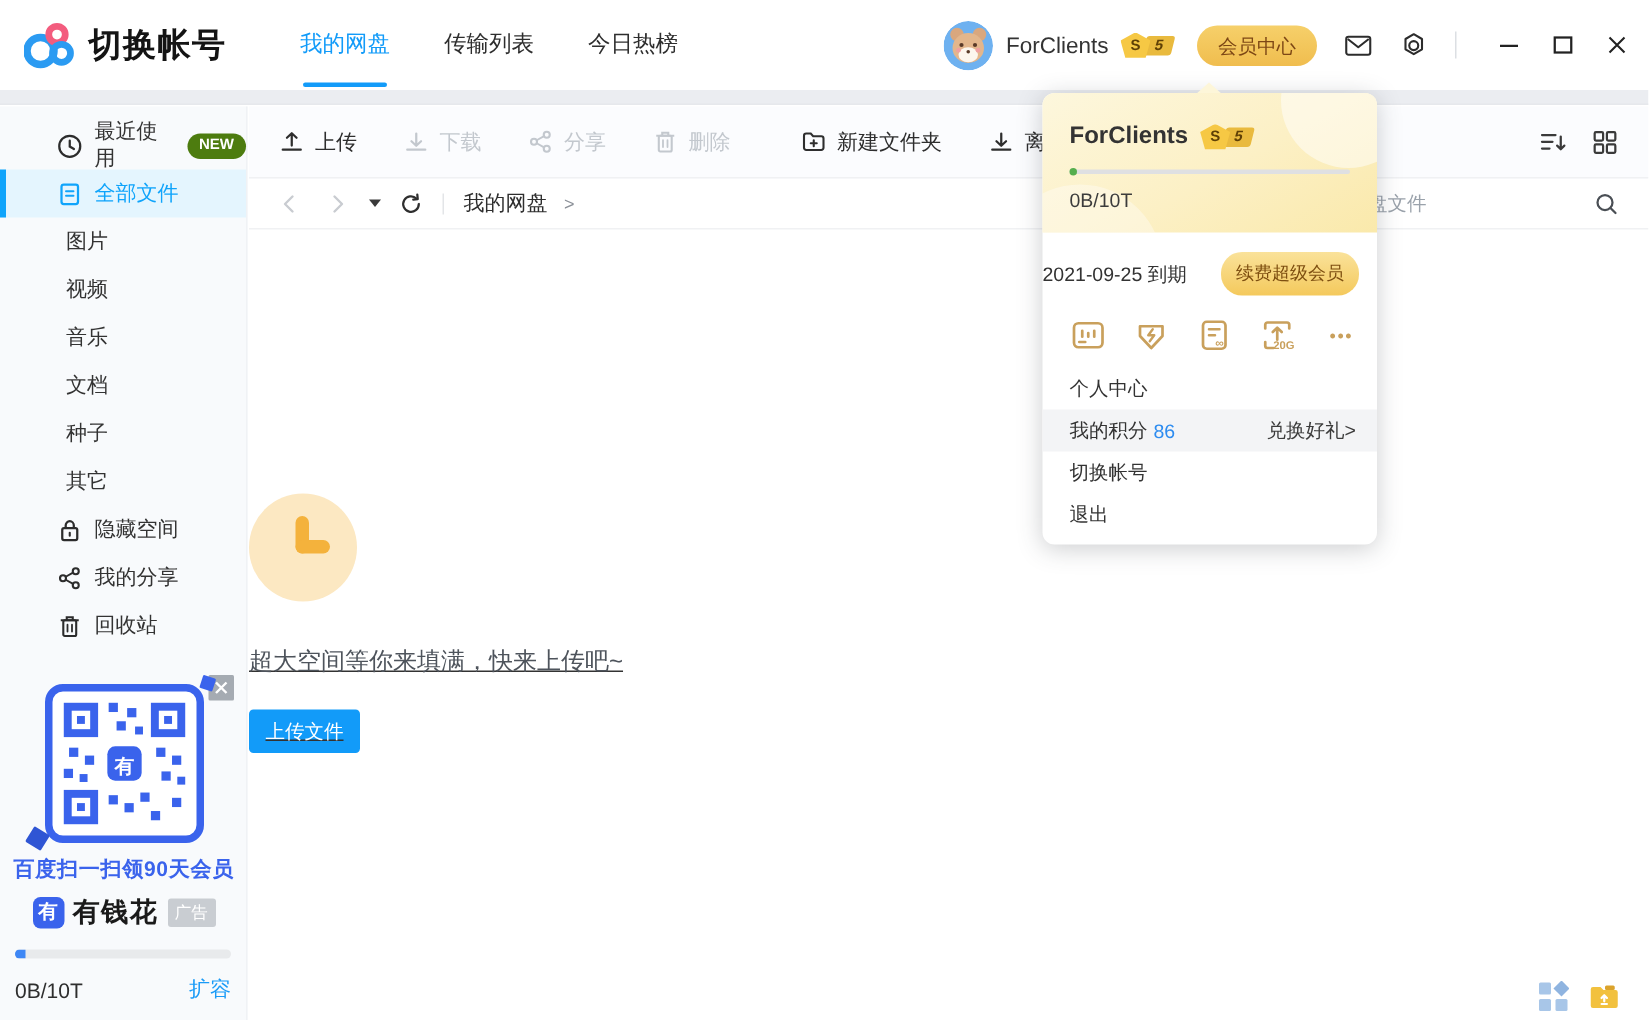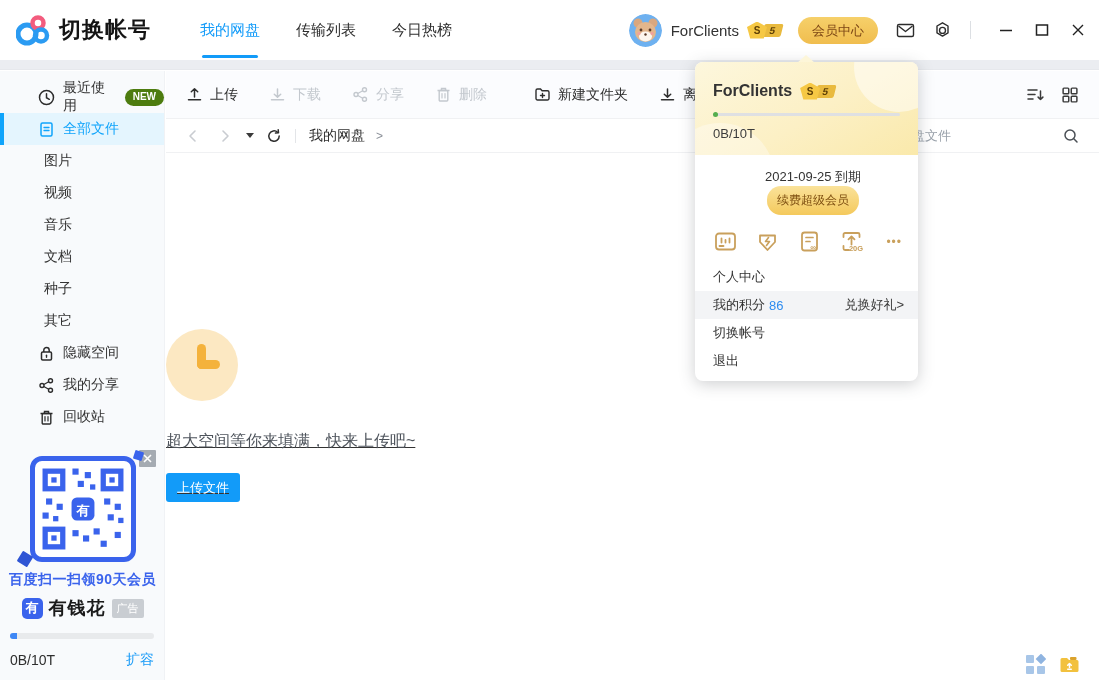--- a/index.html
+++ b/index.html
@@ -94,21 +94,21 @@
   .panel { position:absolute; left:695px; top:62px; width:223px; background:#fff; border-radius:8px; box-shadow:0 3px 16px rgba(60,64,70,.25); z-index:30; }
   .panel::before { content:""; position:absolute; top:-7px; left:102px; border-left:9px solid transparent; border-right:9px solid transparent; border-bottom:8px solid #fdf6d9; }
   .panel-header { height:93px; border-radius:8px 8px 0 0; padding:20px 18px 0; position:relative; overflow:hidden; background:linear-gradient(150deg,#fdf7dd 0%,#fcf0c5 55%,#fae9ab 100%); }
   .panel-header::before { content:""; position:absolute; width:90px; height:90px; border-radius:50%; background:rgba(255,255,255,.5); right:-26px; top:-40px; }
   .panel-header::after { content:""; position:absolute; width:110px; height:110px; border-radius:50%; background:rgba(255,255,255,.35); left:-30px; bottom:-78px; }
   .ph-name-row { display:flex; align-items:center; gap:8px; position:relative; z-index:1; }
   .ph-name { font-size:16px; font-weight:bold; color:#333; }
   .ph-bar { margin-top:13px; height:3px; background:#dfe0e2; border-radius:2px; position:relative; z-index:1; }
   .ph-dot { position:absolute; left:0; top:-1px; width:5px; height:5px; border-radius:50%; background:#55ae4e; }
   .ph-usage { margin-top:10px; font-size:13px; color:#3c3c3c; position:relative; z-index:1; }
-  .expiry-row { display:flex; align-items:center; justify-content:space-between; padding:13px 12px 0 25px;flex-direction:column; }
+  .expiry-row { display:flex; align-items:center; justify-content:space-between; padding:13px 12px 0 0; }
   .expiry-text { font-size:13px; color:#333; }
   .renew-pill { background:linear-gradient(180deg,#fae29a,#f4c95c); color:#7d4e10; font-size:12px; padding:6px 10px; border-radius:14px; cursor:pointer; }
   .quick-row { display:flex; align-items:center; padding:14px 16px 9px 18px; color:#c9a05c; }
   .q-icon { width:25px; height:25px; margin-right:17px; cursor:pointer; }
   .q-more { margin-left:auto; font-size:12px; letter-spacing:1px; color:#c9a05c; cursor:pointer; }
   .pmenu { padding-bottom:6px; }
   .pmenu-item { height:28px; display:flex; align-items:center; padding:0 14px 0 18px; font-size:13px; color:#333; cursor:pointer; }
   .pmenu-item.hl { background:#f3f4f6; }
   .points-value { color:#2d8cf0; margin-left:4px; }
   .points-action { margin-left:auto; color:#3c3c3c; }

